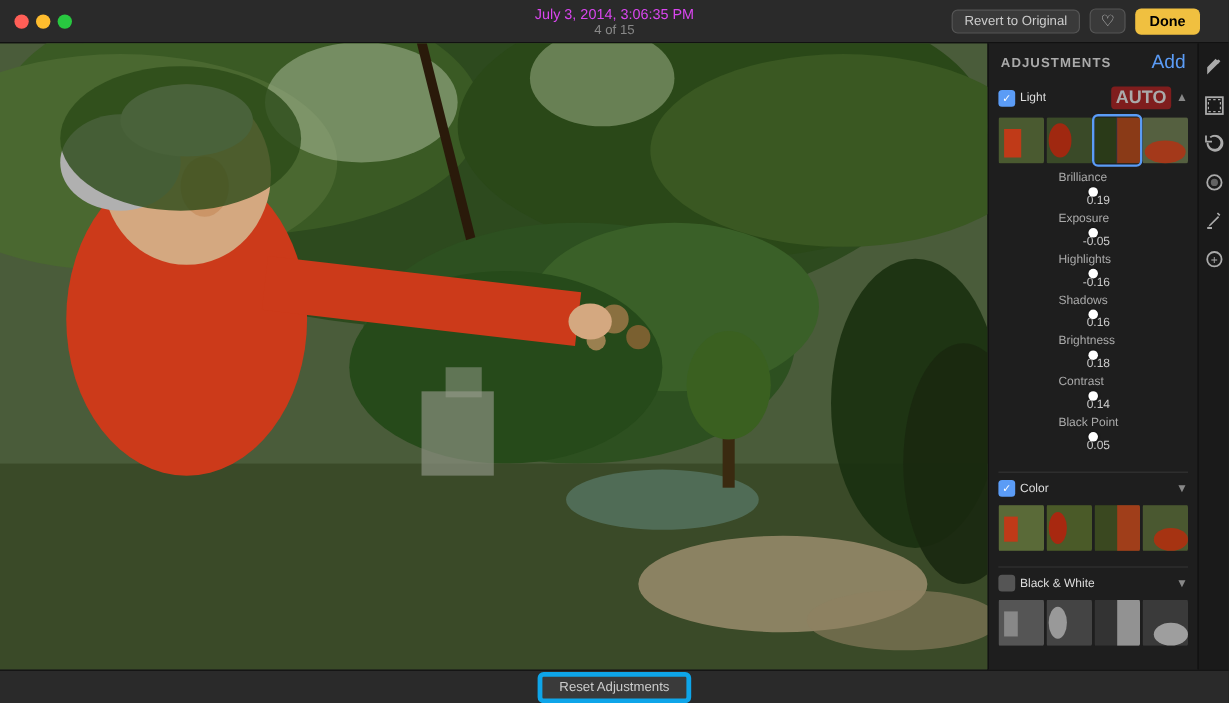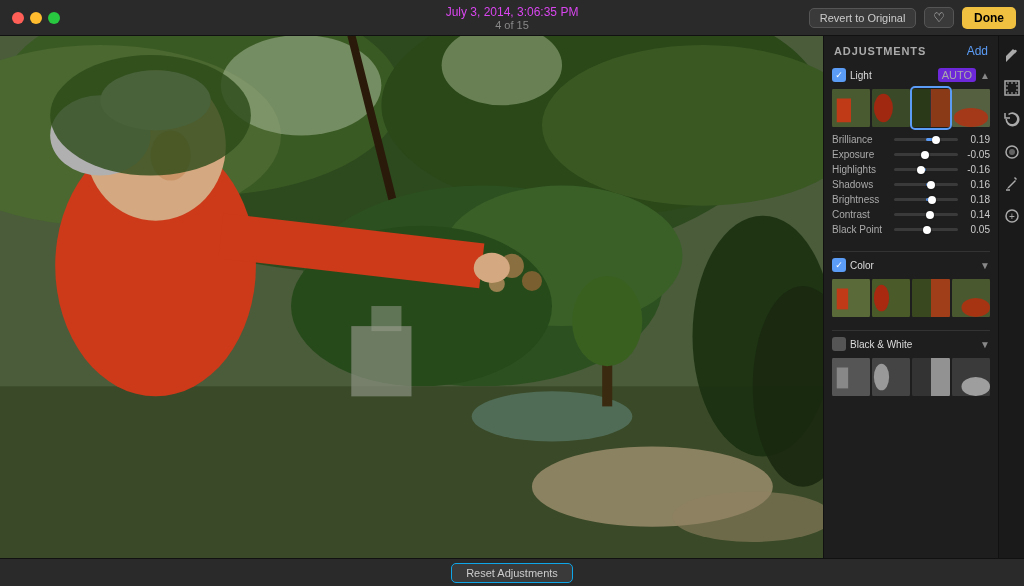--- a/index.html
+++ b/index.html
@@ -47,21 +47,21 @@
       font-size: 12px;
       color: #d946ef;
     }
     .titlebar-sub {
       font-size: 11px;
       color: #888;
     }
 
     .titlebar-right {
       position: absolute;
-      right: 8px;
+      right: 24px;
       display: flex;
       gap: 8px;
       align-items: center;
     }
     .btn-revert {
       background: #3a3a3a;
       border: 1px solid #555;
       color: #ccc;
       font-size: 11px;
       padding: 3px 10px;
@@ -122,21 +122,21 @@
       padding: 8px 10px 6px;
     }
     .adj-title {
       font-size: 11px;
       font-weight: 600;
       color: #aaa;
       letter-spacing: 0.08em;
       text-transform: uppercase;
     }
     .adj-add {
-      font-size: 12px;
+      font-size: 16px;
       color: #5b9cf6;
       cursor: pointer;
     }
 
     
     .section {
       margin-bottom: 4px;
     }
     .section-header {
       display: flex;
@@ -156,25 +156,26 @@
       color: #fff;
       flex-shrink: 0;
     }
     .section-name {
       font-size: 10px;
       color: #ddd;
       font-weight: 500;
       flex: 1;
     }
     .section-auto {
-      font-size: 11px;
-      background: #6d28d9;
+      font-size: 15px;
+      background: #7f1d1d;
       color: #aaa;
       border-radius: 3px;
       padding: 1px 4px;
+      font-weight: bold;
     }
     .section-chevron {
       font-size: 10px;
       color: #888;
     }
 
     
     .thumb-strip {
       display: flex;
       gap: 2px;
@@ -195,20 +196,21 @@
 
     
     .sliders-list {
       padding: 0 8px 6px;
     }
     .slider-row {
       display: flex;
       align-items: center;
       margin-bottom: 4px;
       gap: 4px;
+      flex-direction: column;
     }
     .slider-label {
       font-size: 10px;
       color: #aaa;
       width: 58px;
       flex-shrink: 0;
     }
     .slider-track {
       flex: 1;
       height: 3px;
@@ -270,21 +272,21 @@
     .bottombar {
       height: 28px;
       background: #2a2a2a;
       display: flex;
       align-items: center;
       justify-content: center;
       border-top: 1px solid #111;
     }
     .btn-reset {
       background: #3a3a3a;
-      border: 1px solid #0ea5e9;
+      border: 4px solid #0ea5e9;
       color: #ccc;
       font-size: 11px;
       padding: 3px 14px;
       border-radius: 5px;
       cursor: pointer;
     }
 
     
     .scene {
       width: 100%;

